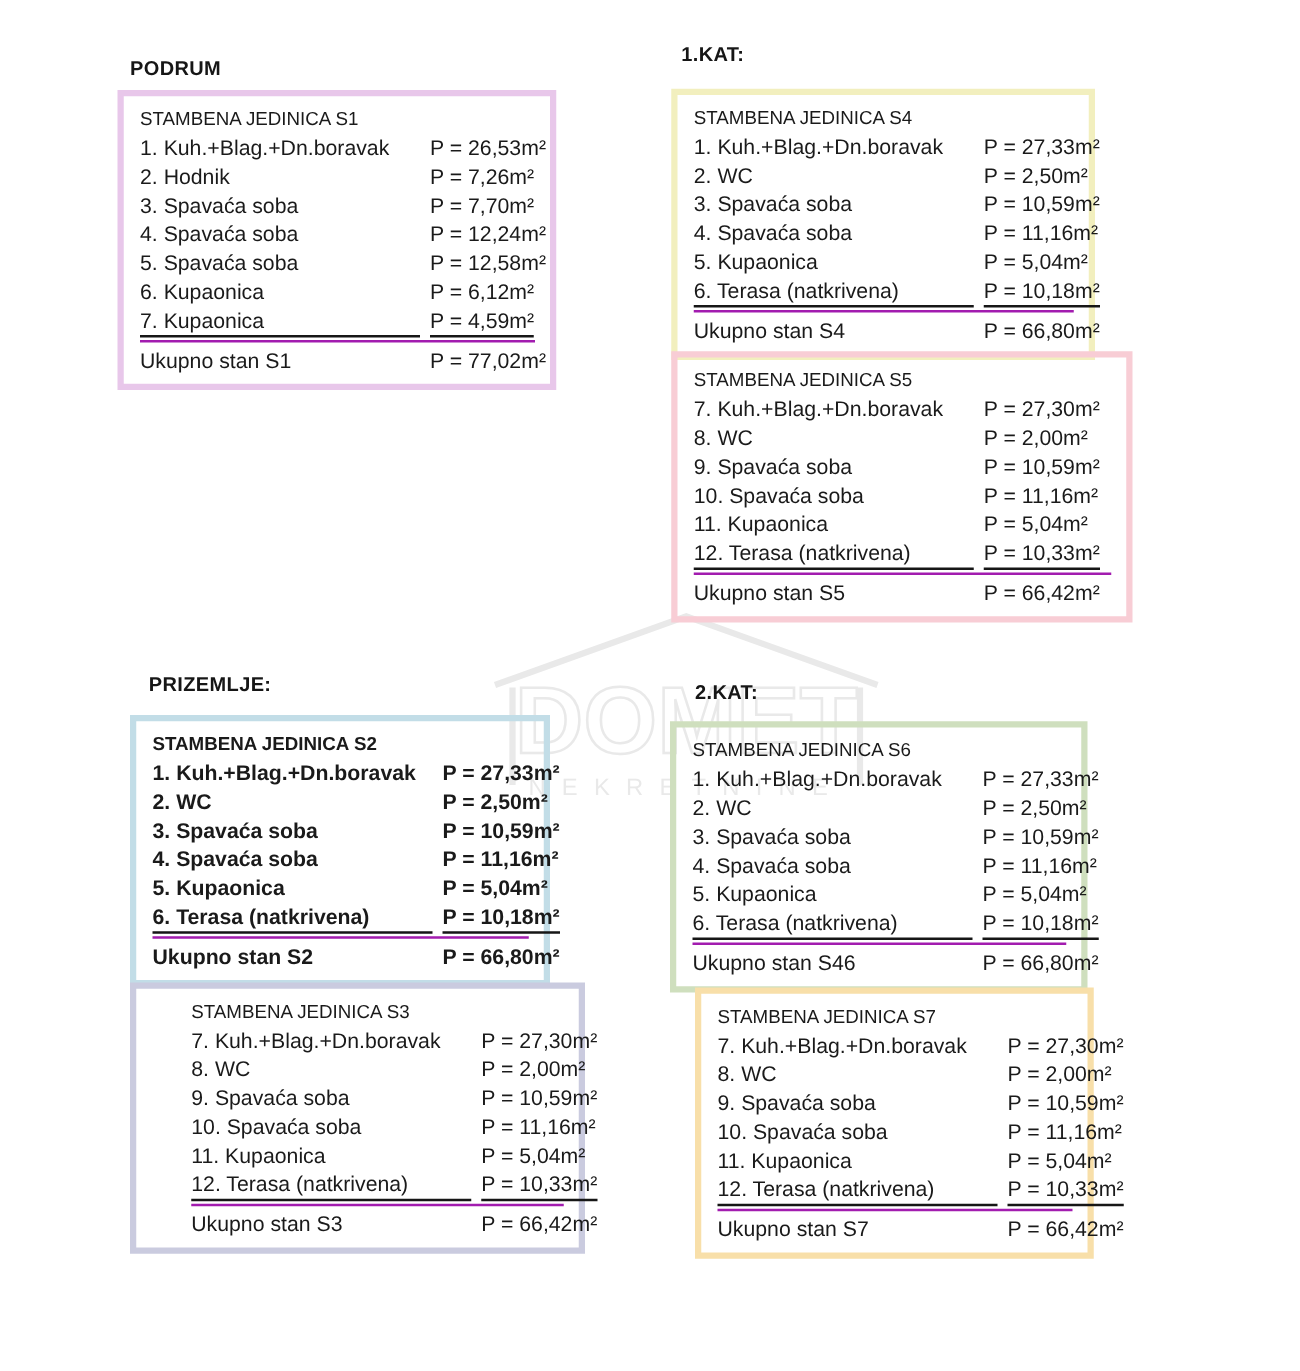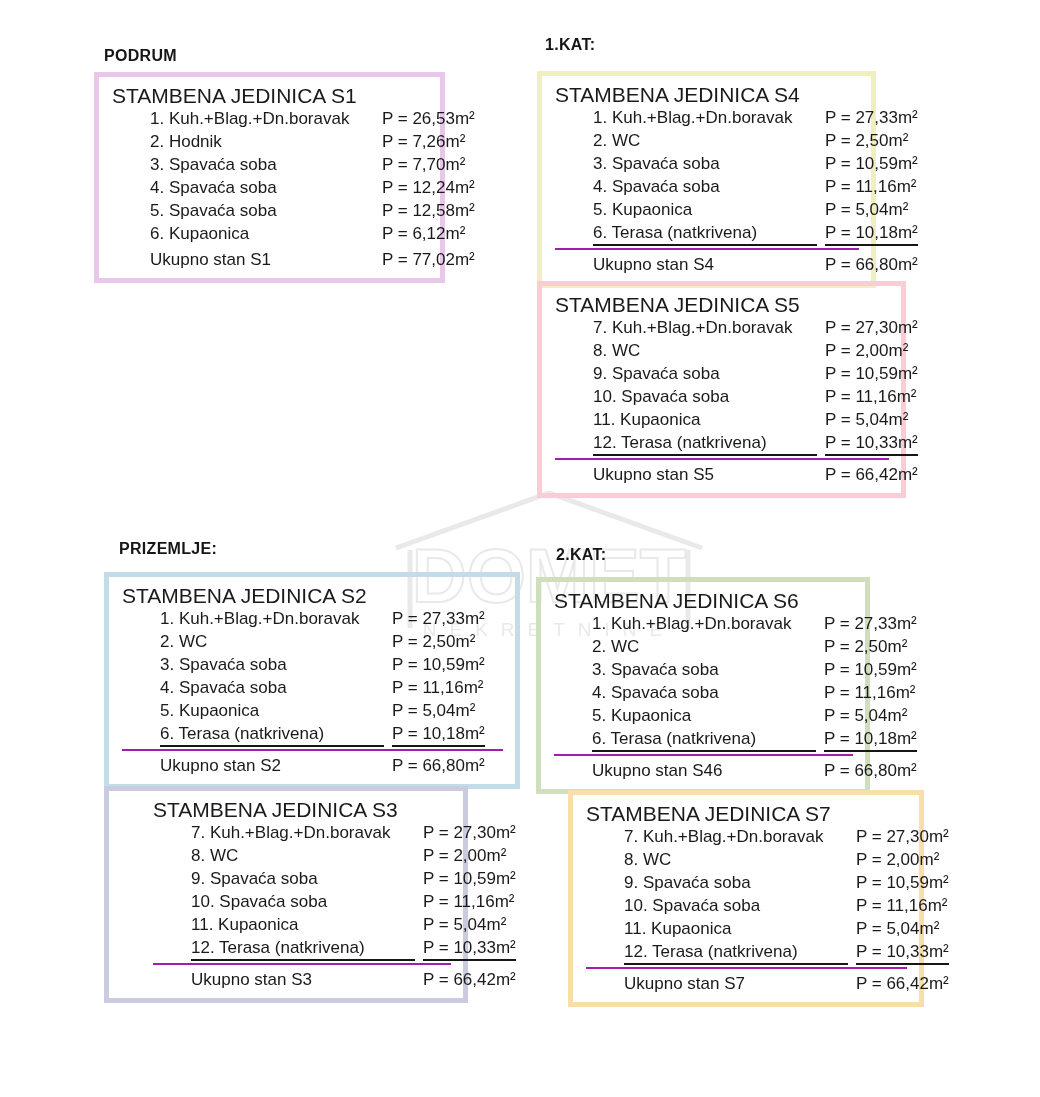--- a/index.html
+++ b/index.html
@@ -16,28 +16,28 @@
   .h-prizemlje { left:119px; top:540px; }
   .h-kat2      { left:556px; top:546px; }
 
   .unit {
     position:absolute; box-sizing:border-box; border:5px solid #ccc;
     padding:7px 12px 7px 13px; background:transparent; z-index:2;
   }
   .u-s1 { left:94px;  top:72px;  width:351px; }
   .u-s4 { left:537px; top:71px;  width:339px; }
   .u-s5 { left:537px; top:281px; width:369px; }
-  .u-s2 { left:104px; top:572px; width:416px; }
+  .u-s2 { left:104px; top:572px; width:336px;font-weight:bold; }
   .u-s3 { left:104px; top:786px; width:364px; }
   .u-s6 { left:536px; top:577px; width:334px; }
-  .u-s7 { left:568px; top:790px; width:356px; }
-
-  .title { font-size:21px; line-height:23px; white-space:nowrap; }
+  .u-s7 { left:556px; top:790px; width:319px; }
+
+  .title { font-size:15px; line-height:23px; white-space:nowrap; }
   .row   { display:flex; font-size:17px; line-height:23px; white-space:nowrap; }
-  .row .lbl { width:232px; flex:none;margin-left:38px; }
+  .row .lbl { width:232px; flex:none; }
   .row .val { flex:none; }
   .row.last { border-bottom:2px solid #a21caf; padding-bottom:2px; }
   .row.last .lbl { border-bottom:2px solid #161616; margin-right:8px; width:224px; }
   .row.last .val { border-bottom:2px solid #161616; }
   .row.total { padding-top:3px; }
 
   .watermark {
     position:absolute; left:388px; top:486px; width:322px; height:164px;
     z-index:1; pointer-events:none;
   }
@@ -81,20 +81,24 @@
       <span class="val">P = 12,24m²</span>
     </div>
     <div class="row">
       <span class="lbl">5. Spavaća soba</span>
       <span class="val">P = 12,58m²</span>
     </div>
     <div class="row">
       <span class="lbl">6. Kupaonica</span>
       <span class="val">P = 6,12m²</span>
     </div>
+    <div class="row last">
+      <span class="lbl">7. Kupaonica</span>
+      <span class="val">P = 4,59m²</span>
+    </div>
     <div class="row total">
       <span class="lbl">Ukupno stan S1</span>
       <span class="val">P = 77,02m²</span>
     </div>
   </div>
 
   <div class="unit u-s4" style="border-color: rgb(242, 239, 190);">
     <div class="title">STAMBENA JEDINICA S4</div>
     <div class="row">
       <span class="lbl">1. Kuh.+Blag.+Dn.boravak</span>

